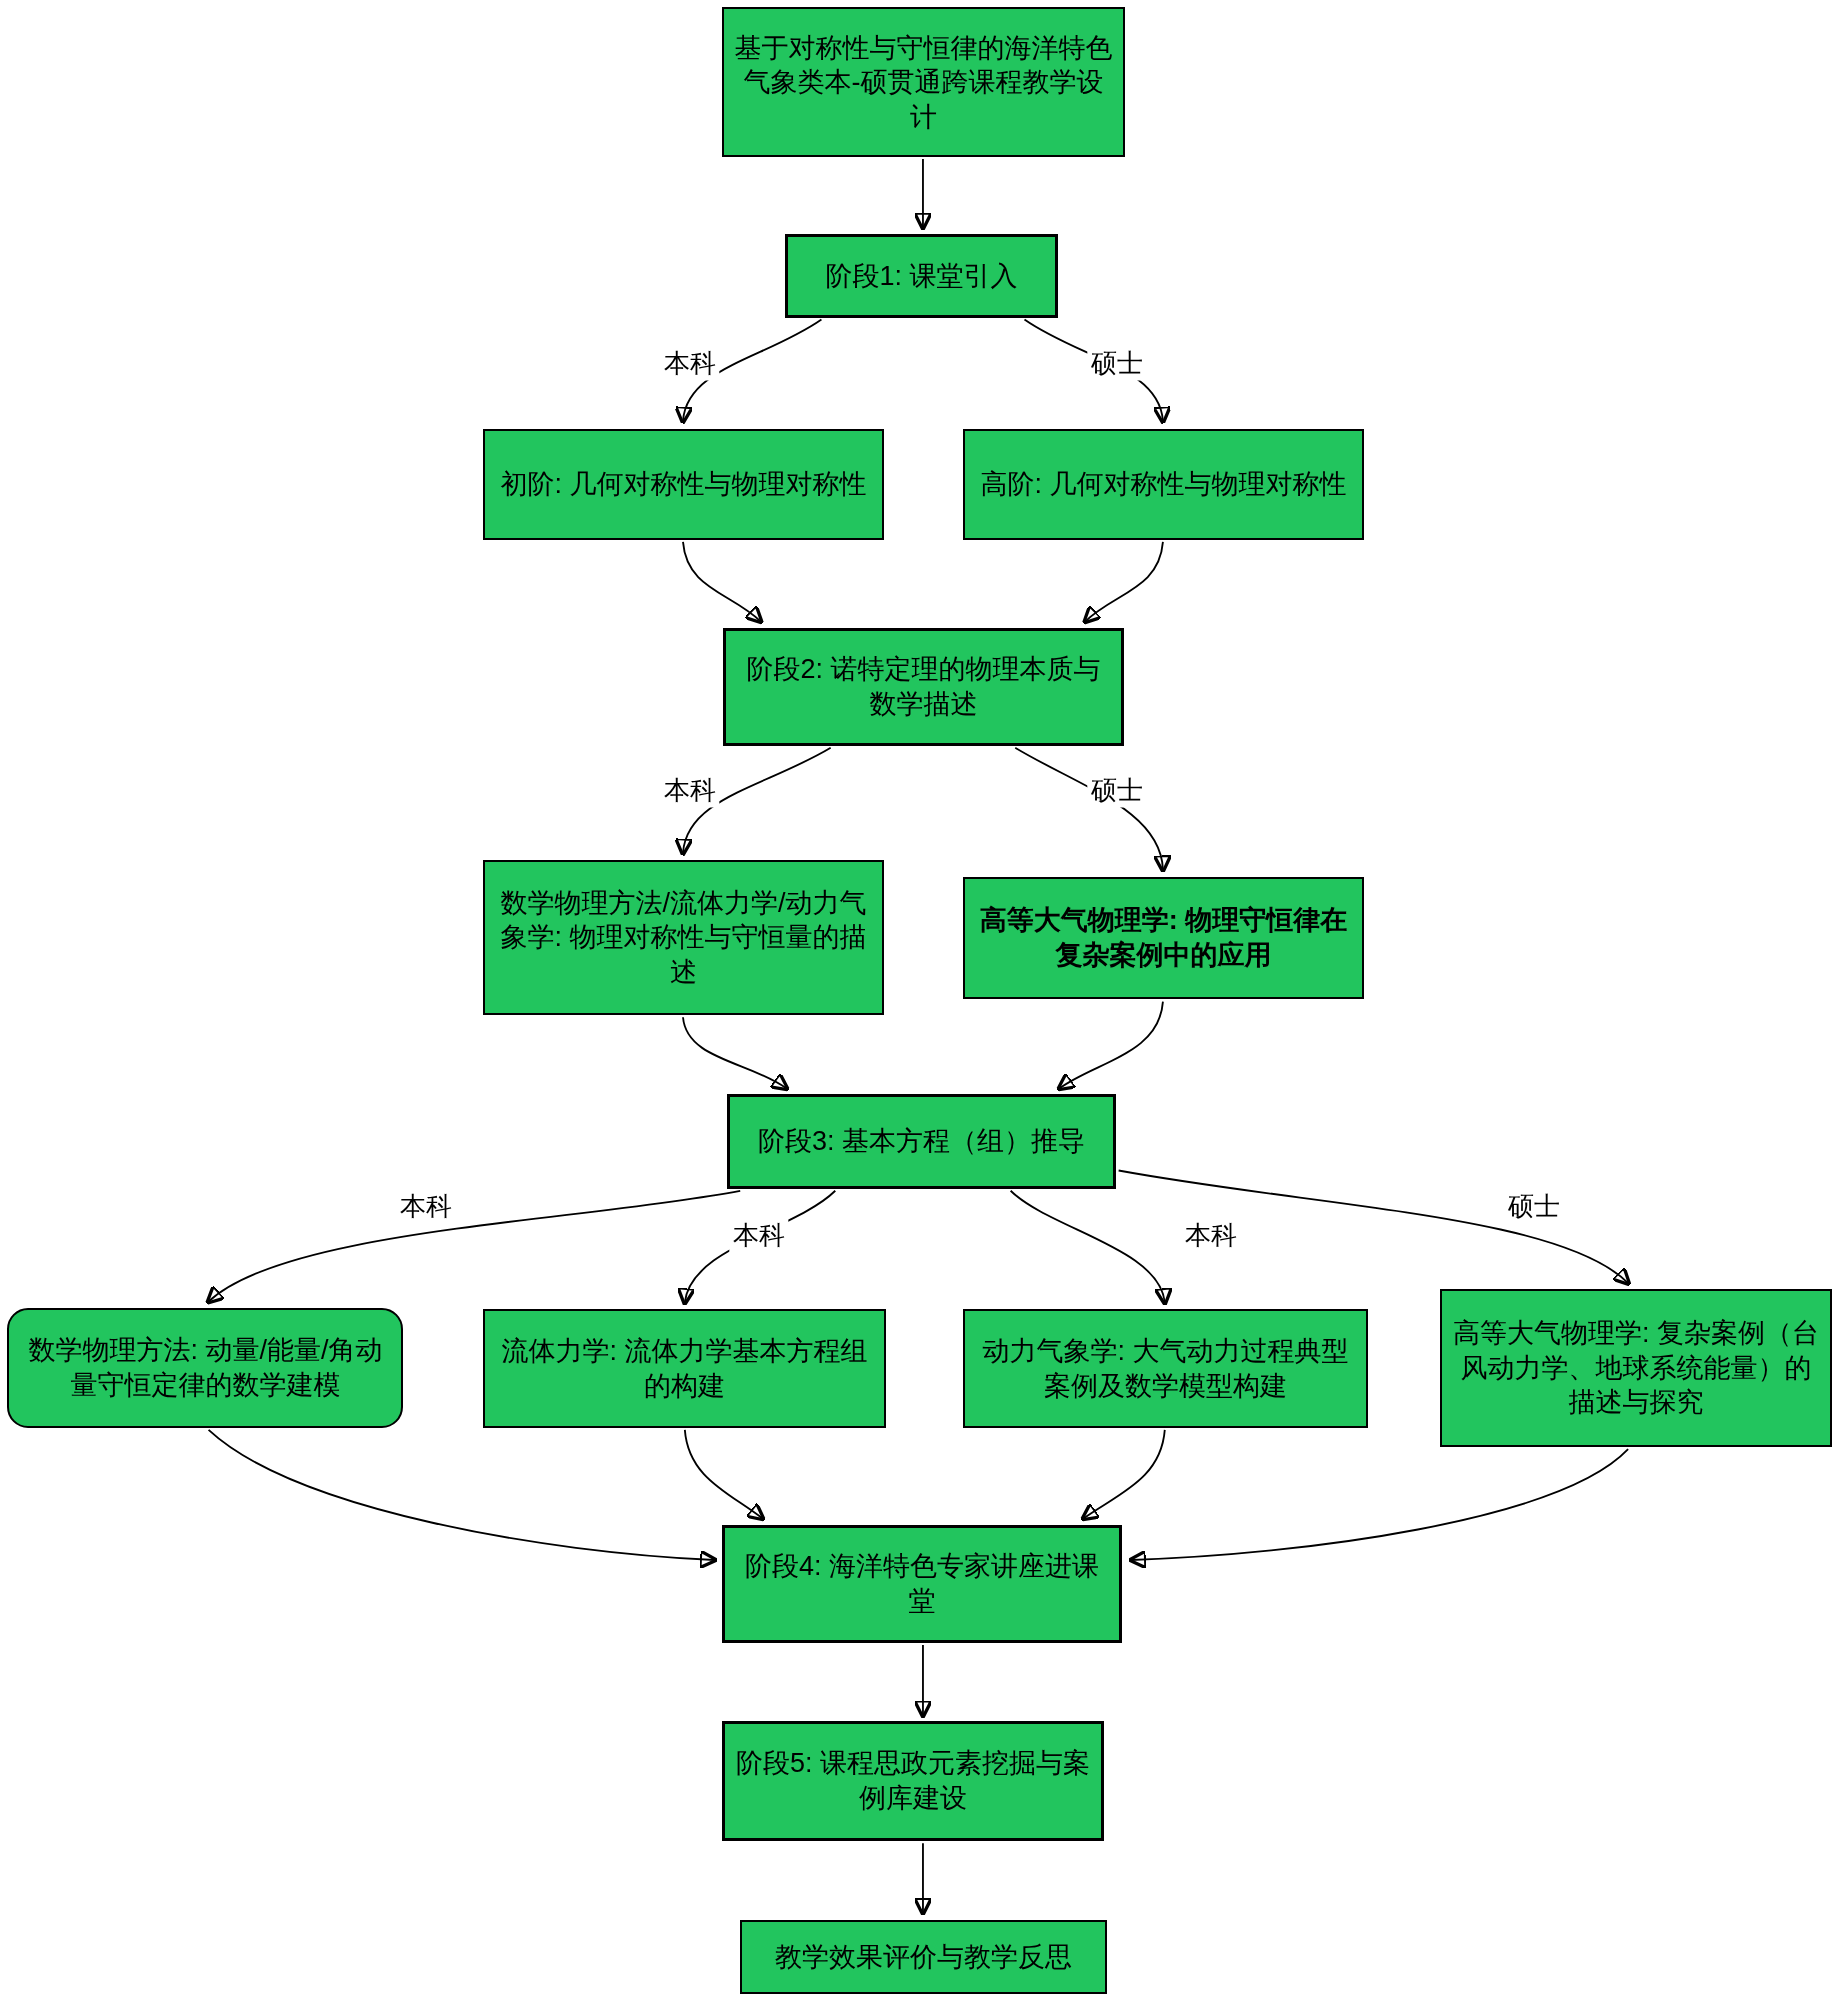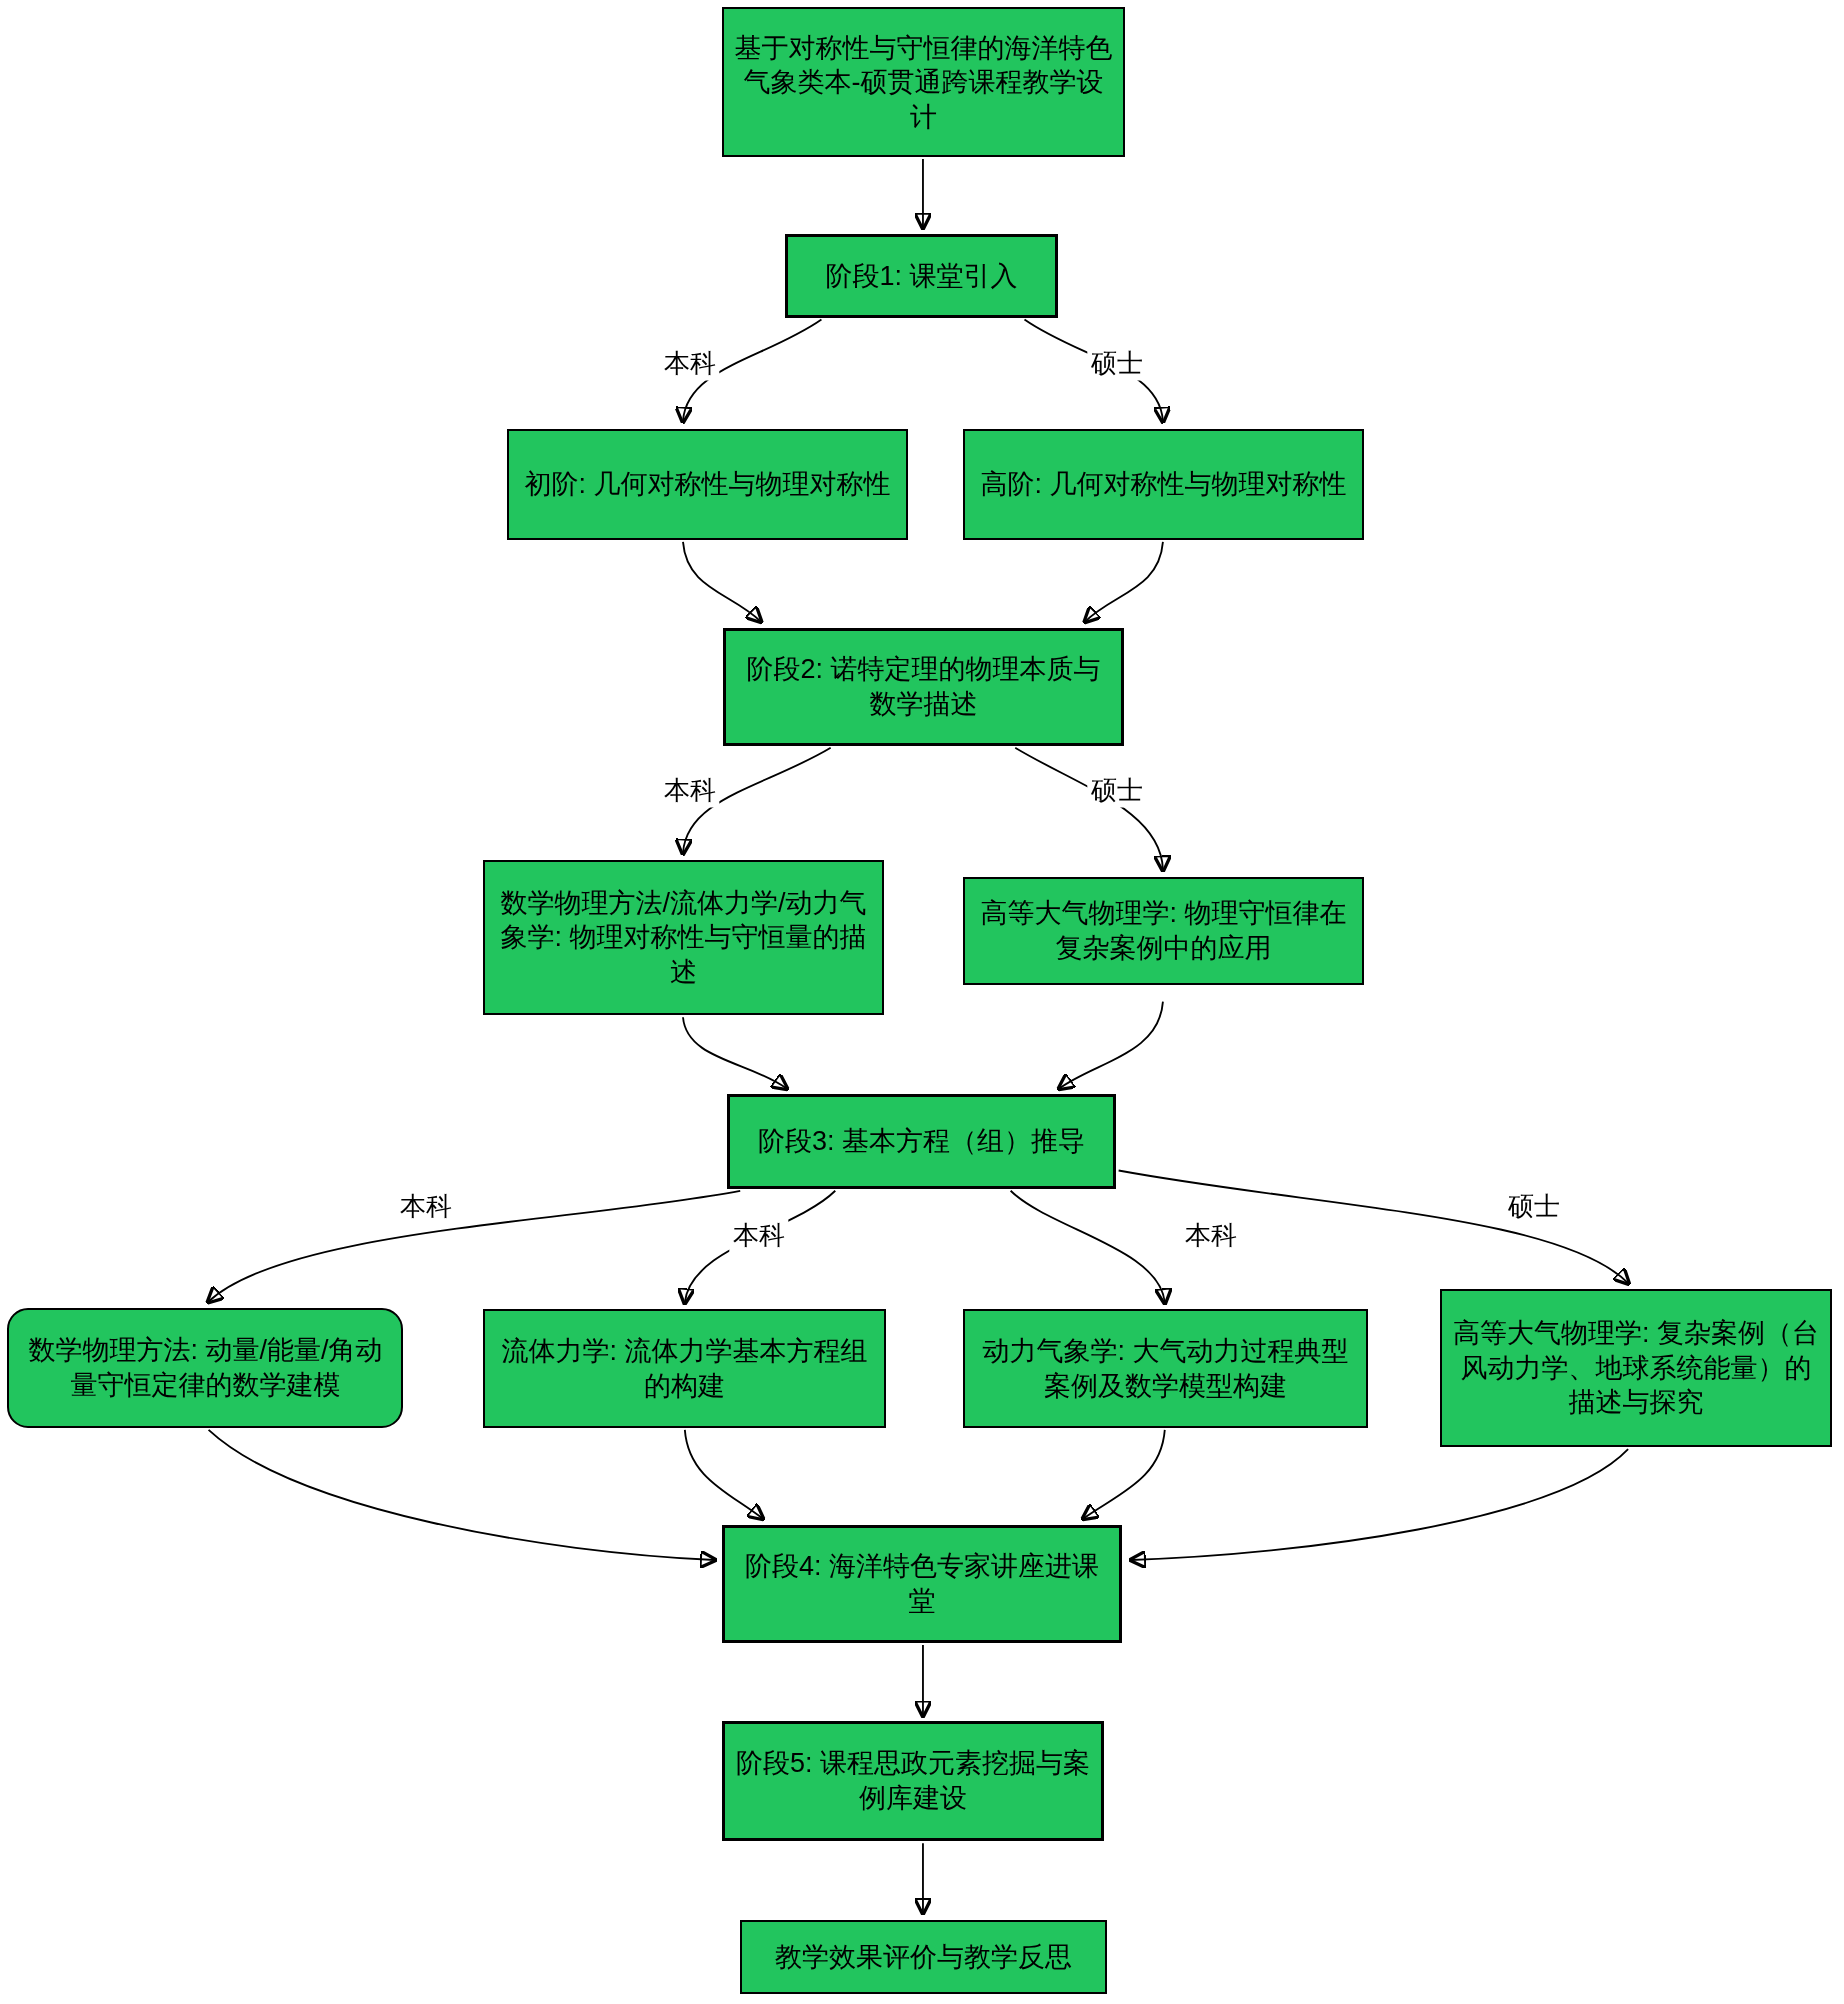--- a/index.html
+++ b/index.html
@@ -73,29 +73,29 @@
     <path d="M 1764 1570 C 1690 1648, 1410 1684, 1226 1690" marker-end="url(#arrow)"></path>
 
     <path d="M 1000 1782 L 1000 1858" marker-end="url(#arrow)"></path>
     <path d="M 1000 1997 L 1000 2072" marker-end="url(#arrow)"></path>
   </svg>
 
   <div class="node" style="left:722px; top:7.4px; width:403px; height:150px;">基于对称性与守恒律的海洋特色气象类本-硕贯通跨课程教学设计</div>
 
   <div class="node stage" style="left:785px; top:234px; width:273px; height:84px;">阶段1: 课堂引入</div>
 
-  <div class="node" style="left:483px; top:429px; width:401px; height:111px;margin-left:24px;">初阶: 几何对称性与物理对称性</div>
+  <div class="node" style="left:483px; top:429px; width:401px; height:111px;">初阶: 几何对称性与物理对称性</div>
 
   <div class="node" style="left:963px; top:429px; width:401px; height:111px;">高阶: 几何对称性与物理对称性</div>
 
   <div class="node stage" style="left:723px; top:628px; width:401px; height:118px;">阶段2: 诺特定理的物理本质与数学描述</div>
 
   <div class="node" style="left:483px; top:860px; width:401px; height:155px;">数学物理方法/流体力学/动力气象学: 物理对称性与守恒量的描述</div>
 
-  <div class="node" style="left:963px; top:877px; width:401px; height:108px;">高等大气物理学: 物理守恒律在复杂案例中的应用</div>
+  <div class="node" style="left:963px; top:877px; width:401px; height:122px;font-weight:bold;">高等大气物理学: 物理守恒律在复杂案例中的应用</div>
 
   <div class="node stage" style="left:727px; top:1094px; width:389px; height:95px;">阶段3: 基本方程（组）推导</div>
 
   <div class="node" style="left:7.4px; top:1308px; width:396px; height:120px;border-radius:21px;">数学物理方法: 动量/能量/角动量守恒定律的数学建模</div>
 
   <div class="node" style="left:483px; top:1309px; width:403px; height:119px;">流体力学: 流体力学基本方程组的构建</div>
 
   <div class="node" style="left:963px; top:1309px; width:405px; height:119px;">动力气象学: 大气动力过程典型案例及数学模型构建</div>
 
   <div class="node" style="left:1440px; top:1289px; width:392px; height:158px;">高等大气物理学: 复杂案例（台风动力学、地球系统能量）的描述与探究</div>

